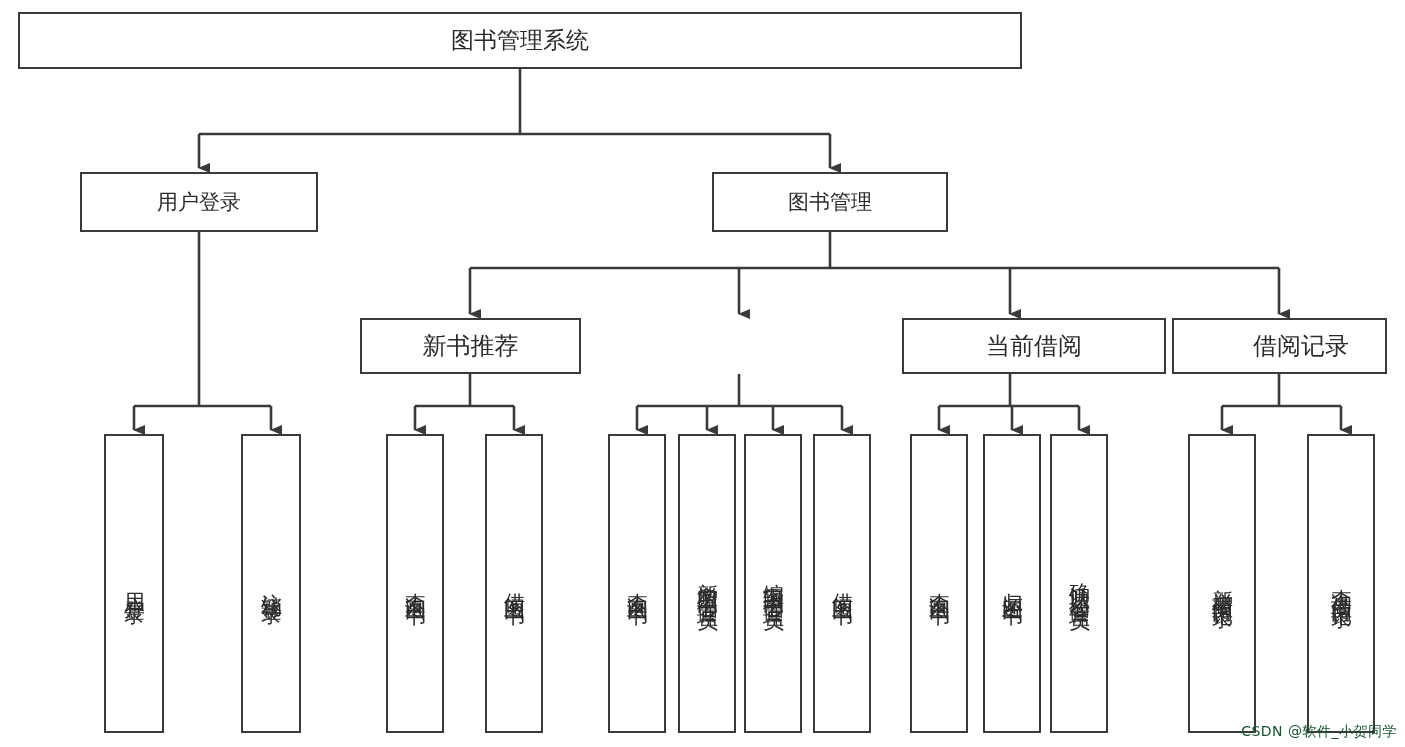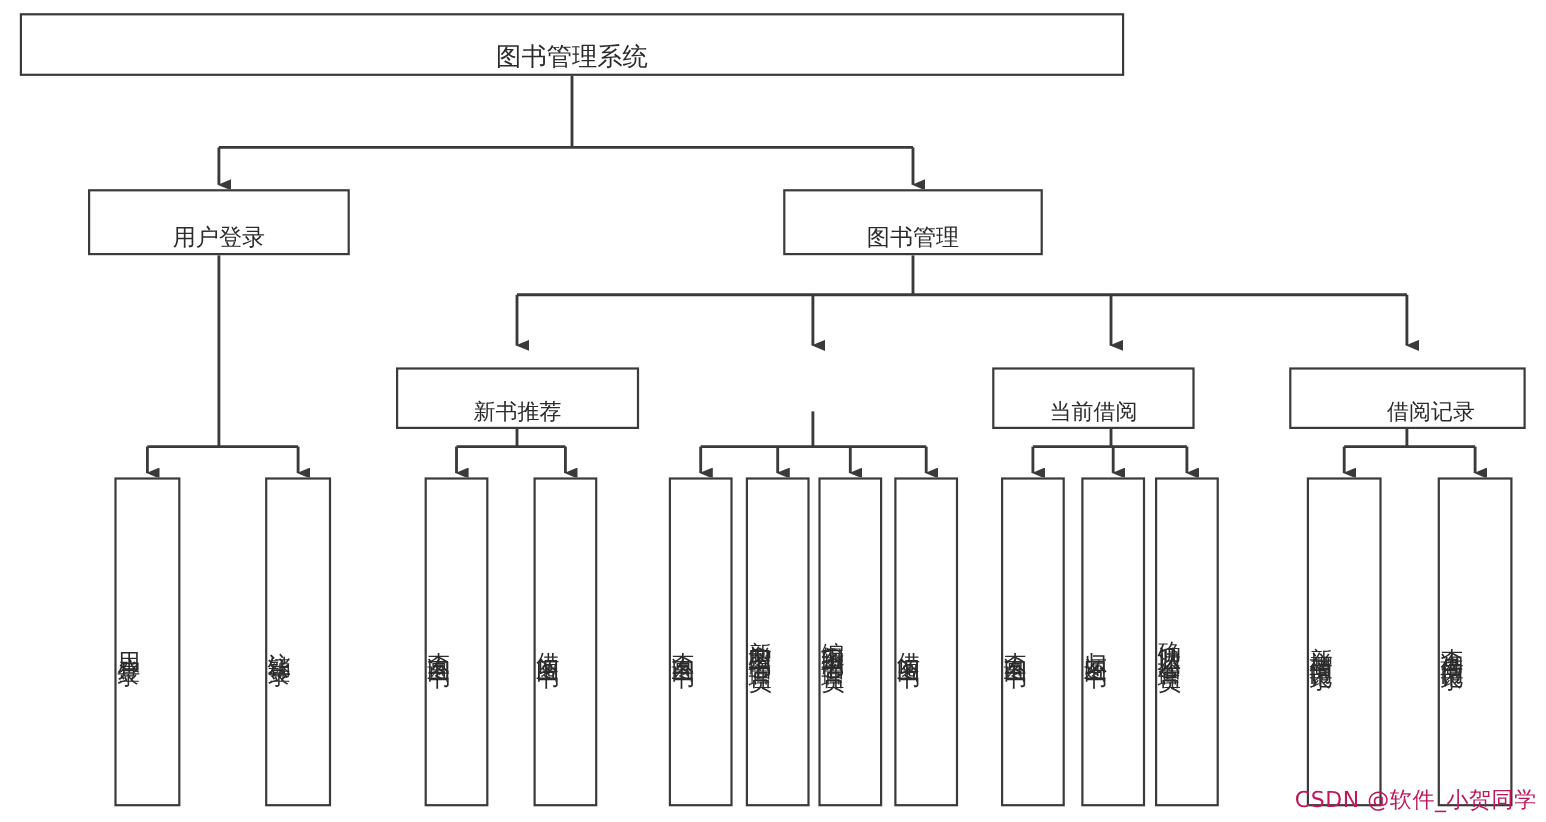--- a/index.html
+++ b/index.html
@@ -25,33 +25,32 @@
     width: 1405px;
     height: 747px;
     pointer-events: none;
   }
   .node {
     position: absolute;
     box-sizing: border-box;
     border: 2px solid #3a3a3a;
     background: #ffffff;
     display: flex;
-    align-items: flex-end;
+    align-items: center;
     justify-content: center;
     color: #2b2b2b;
   }
   .node.root {
     font-size: 23px;
   }
   .node.lvl2 {
     font-size: 21px;
   }
   .node.lvl3 {
-    font-size: 20px;
-    margin-top: 16px;
+    font-size: 24px;
   }
   .node.leaf {
     font-size: 21px;
     writing-mode: vertical-rl;
     text-orientation: upright;
     letter-spacing: 4px;
     line-height: 1;
     padding-top: 4px;
     padding-bottom: 4px;
   }
@@ -60,22 +59,22 @@
     white-space: nowrap;
   }
   .node.leaf .label {
     writing-mode: vertical-rl;
     text-orientation: upright;
   }
   #watermark {
     position: absolute;
     right: 8px;
     bottom: 6px;
-    font-size: 20px;
-    color: #be185d;
+    font-size: 14px;
+    color: #14532d;
     white-space: nowrap;
     letter-spacing: 0.5px;
   }
 </style>
 </head>
 <body>
 
 <div id="canvas">
 
   <svg id="edges" viewBox="0 0 1405 747" xmlns="http://www.w3.org/2000/svg">
@@ -135,21 +134,21 @@
   <div class="node lvl2" style="left: 80px; top: 172px; width: 238px; height: 60px;">
     <span class="label">用户登录</span>
   </div>
   <div class="node lvl2" style="left: 712px; top: 172px; width: 236px; height: 60px; font-family: Liberation Serif, serif;">
     <span class="label">图书管理</span>
   </div>
 
   <div class="node lvl3" style="left: 360px; top: 318px; width: 221px; height: 56px;">
     <span class="label">新书推荐</span>
   </div>
-  <div class="node lvl3" style="left: 902px; top: 318px; width: 184px; height: 56px;">
+  <div class="node lvl3" style="left: 902px; top: 318px; width: 264px; height: 56px;">
     <span class="label">当前借阅</span>
   </div>
   <div class="node lvl3" style="left: 1172px; top: 318px; width: 215px; height: 56px; padding-left: 43px;">
     <span class="label">借阅记录</span>
   </div>
 
   <div class="node leaf" style="left: 104px; top: 434px; width: 60px; height: 299px;">
     <span class="label">用户登录</span>
   </div>
   <div class="node leaf" style="left: 241px; top: 434px; width: 60px; height: 299px;">

